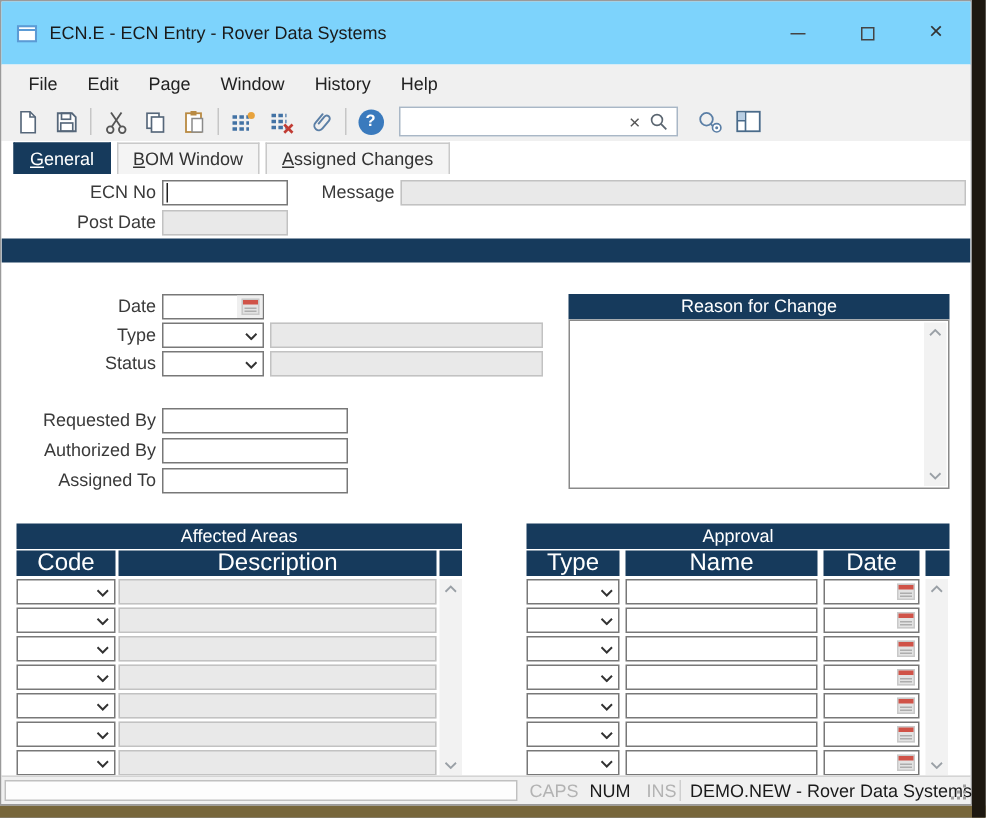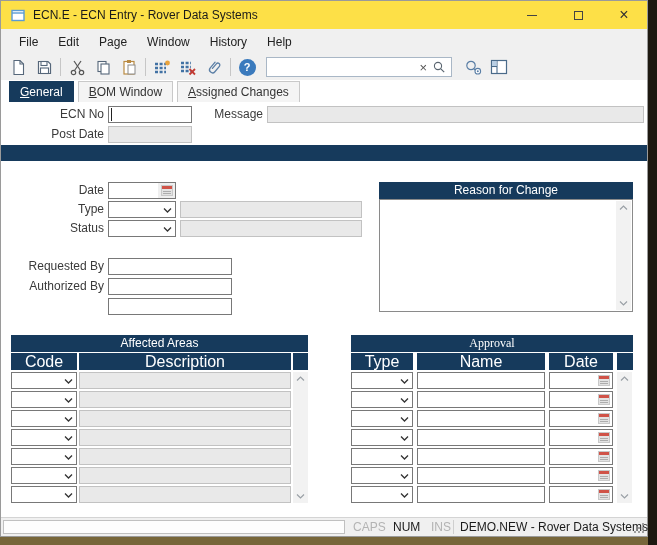--- a/index.html
+++ b/index.html
@@ -3,21 +3,21 @@
 <meta charset="utf-8">
 <style>
   html,body{margin:0;padding:0;}
   body{width:657px;height:545px;position:relative;background:#262012;font-family:"Liberation Sans",sans-serif;overflow:hidden;}
   .backdrop-bottom{position:absolute;left:0;top:537px;width:657px;height:8px;background:#77663a;}
   .backdrop-right{position:absolute;left:648px;top:0;width:9px;height:545px;background:#1d1810;}
 
   .window{position:absolute;left:0;top:0;width:648px;height:537px;background:#fff;border:1px solid #9a9a9a;box-sizing:border-box;display:flex;flex-direction:column;}
 
   
-  .titlebar{height:28px;background:#fde047;display:flex;align-items:center;flex:0 0 auto;}
+  .titlebar{height:42px;background:#7dd3fc;display:flex;align-items:center;flex:0 0 auto;}
   .win-icon{margin-left:10px;display:flex;}
   .title-text{margin-left:8px;font-size:12px;color:#1a1a1a;white-space:nowrap;}
   .win-controls{margin-left:auto;display:flex;height:100%;}
   .win-btn{width:46px;height:100%;display:flex;align-items:center;justify-content:center;}
   .min-glyph{width:10px;height:1px;background:#444;}
   .max-glyph{width:9px;height:9px;border:1px solid #444;box-sizing:border-box;}
   .close-glyph{font-size:16px;color:#333;line-height:1;}
 
   
   .menubar{height:25px;background:#f0f0f0;display:flex;align-items:center;padding-left:8px;flex:0 0 auto;}
@@ -81,21 +81,21 @@
   #assign-input{left:107px;top:196px;width:124px;}
 
   #reason-header{position:absolute;left:378px;top:80px;width:254px;height:17px;font-size:12px;text-align:center;line-height:17px;}
   #reason-body{position:absolute;left:378px;top:97px;width:254px;height:113px;background:#fff;border:1px solid #8a8a8a;box-sizing:border-box;}
   .reason-text{position:absolute;left:2px;top:2px;right:18px;bottom:2px;font-size:12px;}
   .vscroll{position:absolute;right:1px;top:1px;bottom:1px;width:15px;background:#f2f2f2;display:flex;flex-direction:column;justify-content:space-between;align-items:center;}
   .scroll-btn{width:15px;height:14px;display:flex;align-items:center;justify-content:center;}
 
   .tbl-title{position:absolute;height:17px;font-size:12px;text-align:center;line-height:17px;}
   #aa-title{left:10px;top:233px;width:297px;}
-  #ap-title{left:350px;top:233px;width:282px;font-family:Liberation Serif, serif;}
+  #ap-title{left:350px;top:233px;width:282px;}
   .col-hdr{position:absolute;top:251px;height:17px;font-size:16px;text-align:center;line-height:17px;}
   #aa-h-code{left:10px;width:66px;}
   #aa-h-desc{left:78px;width:212px;}
   #aa-h-scroll{left:292px;width:15px;}
   #ap-h-type{left:350px;width:62px;}
   #ap-h-name{left:416px;width:128px;}
   #ap-h-date{left:548px;width:64px;}
   #ap-h-scroll{left:616px;width:16px;}
 
   #aa-rows{position:absolute;left:10px;top:270px;width:280px;}
@@ -302,20 +302,21 @@
       <svg width="9" height="6" viewBox="0 0 9 6">
           <polyline points="1,1.5 4.5,5 8,1.5" stroke="#333" fill="none" stroke-width="1.3"></polyline>
         </svg>
     </div>
     <div class="input gray" id="status-desc"></div>
 
     <div class="lbl" id="lbl-requested">Requested By</div>
     <div class="input" id="req-input"></div>
     <div class="lbl" id="lbl-authorized">Authorized By</div>
     <div class="input" id="auth-input"></div>
+    <div class="lbl" id="lbl-assigned">Assigned To</div>
     <div class="input" id="assign-input"></div>
 
     <div class="navy" id="reason-header">Reason for Change</div>
     <div id="reason-body">
       <div class="reason-text"></div>
       <div class="vscroll">
         <div class="scroll-btn">
             <svg width="9" height="6" viewBox="0 0 9 6">
               <polyline points="1,4.5 4.5,1 8,4.5" stroke="#9aa0a6" fill="none" stroke-width="1.2"></polyline>
             </svg>

